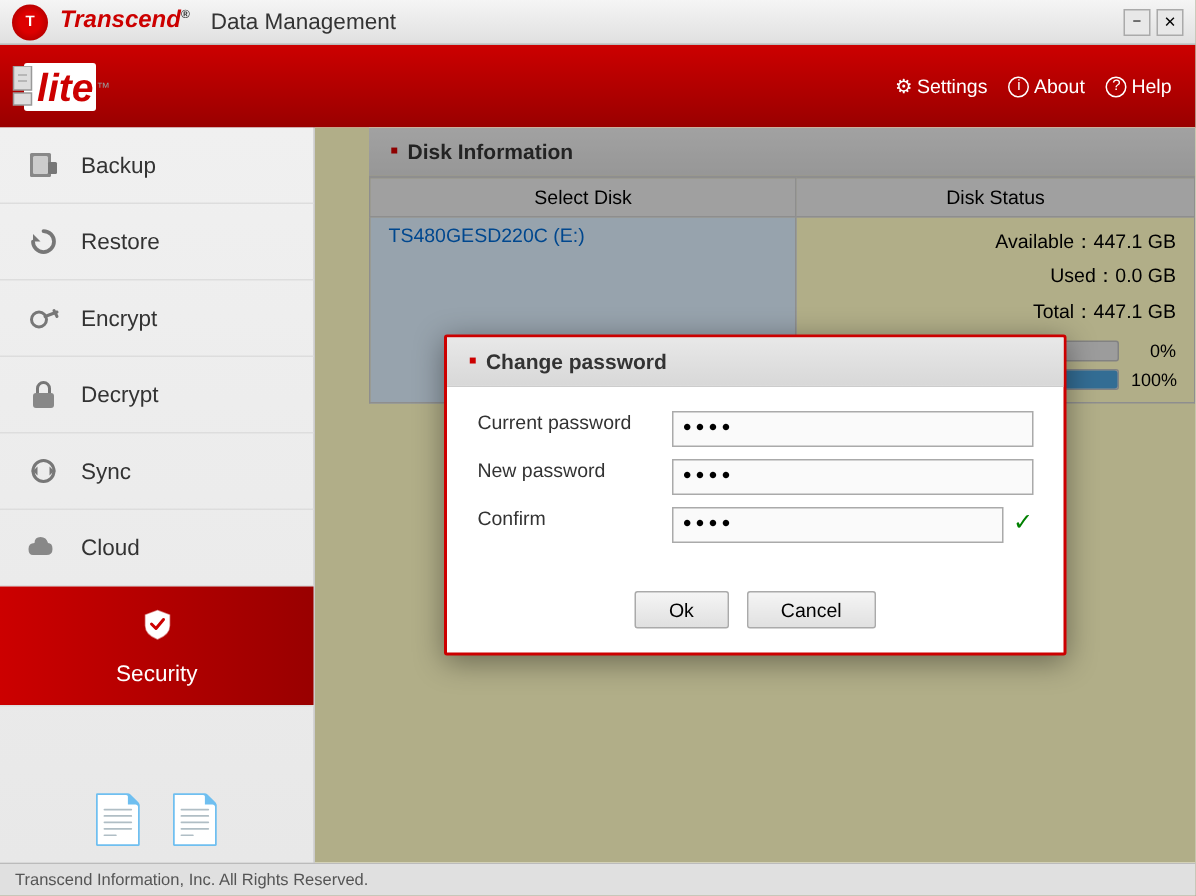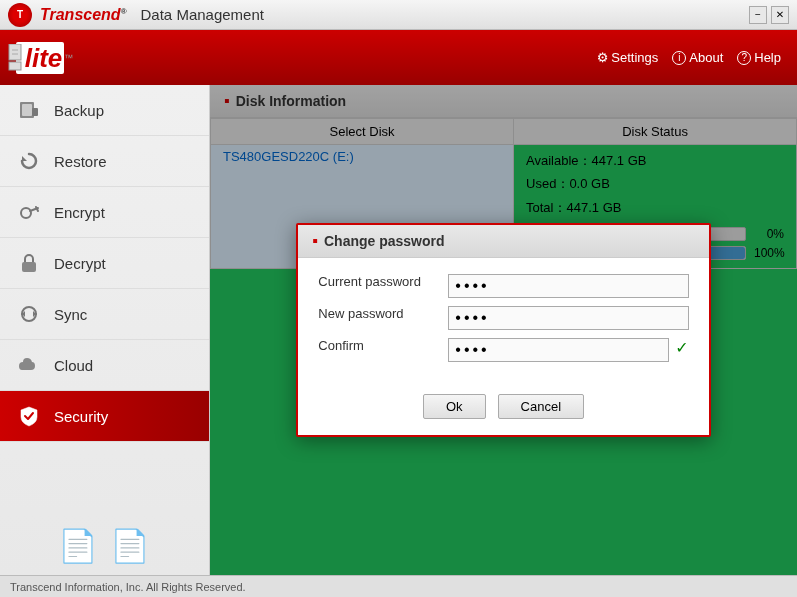--- a/index.html
+++ b/index.html
@@ -78,33 +78,35 @@
       gap: 12px;
       padding: 12px 16px;
       cursor: pointer;
       color: #333;
       font-size: 15px;
       border-bottom: 1px solid #ddd;
     }
     .sidebar-item.active {
       background: linear-gradient(to right, #cc0000, #990000);
       color: white;
+      flex-direction: column;
     }
     .sidebar-icon {
       width: 26px; height: 26px;
       display: flex; align-items: center; justify-content: center;
       font-size: 18px;
     }
 
     
     .content {
       flex: 1;
-      background: #22c55e;
+      background: #fef9c3;
       position: relative;
       overflow: hidden;
+      padding-left: 36px;
     }
 
     .section-header {
       background: linear-gradient(to bottom, #e8e8e8, #d8d8d8);
       padding: 7px 14px;
       font-size: 14px;
       font-weight: bold;
       color: #333;
       display: flex;
       align-items: center;
@@ -135,21 +137,21 @@
       border: 1px solid #ccc;
       padding: 4px 12px;
       vertical-align: top;
     }
     .disk-name {
       color: #0066cc;
       background: #d8eaf8;
       cursor: pointer;
       font-size: 13px;
     }
-    .disk-status-info { font-size: 13px; line-height: 1.8; }
+    .disk-status-info { font-size: 13px; line-height: 1.8; text-align: right; }
     .progress-area { margin-top: 8px; }
     .progress-row { display: flex; align-items: center; gap: 8px; margin-bottom: 4px; }
     .progress-bar-outer {
       flex: 1; height: 14px; background: #e0e0e0; border: 1px solid #bbb; border-radius: 2px;
     }
     .progress-bar-inner { height: 100%; border-radius: 2px; }
     .progress-label { font-size: 12px; width: 30px; text-align: right; }
     .drive-icon-area { margin-bottom: 10px; }
     .drive-name { font-size: 14px; font-weight: bold; color: #333; }
     .lock-status { font-size: 12px; color: #555; margin-bottom: 10px; }

